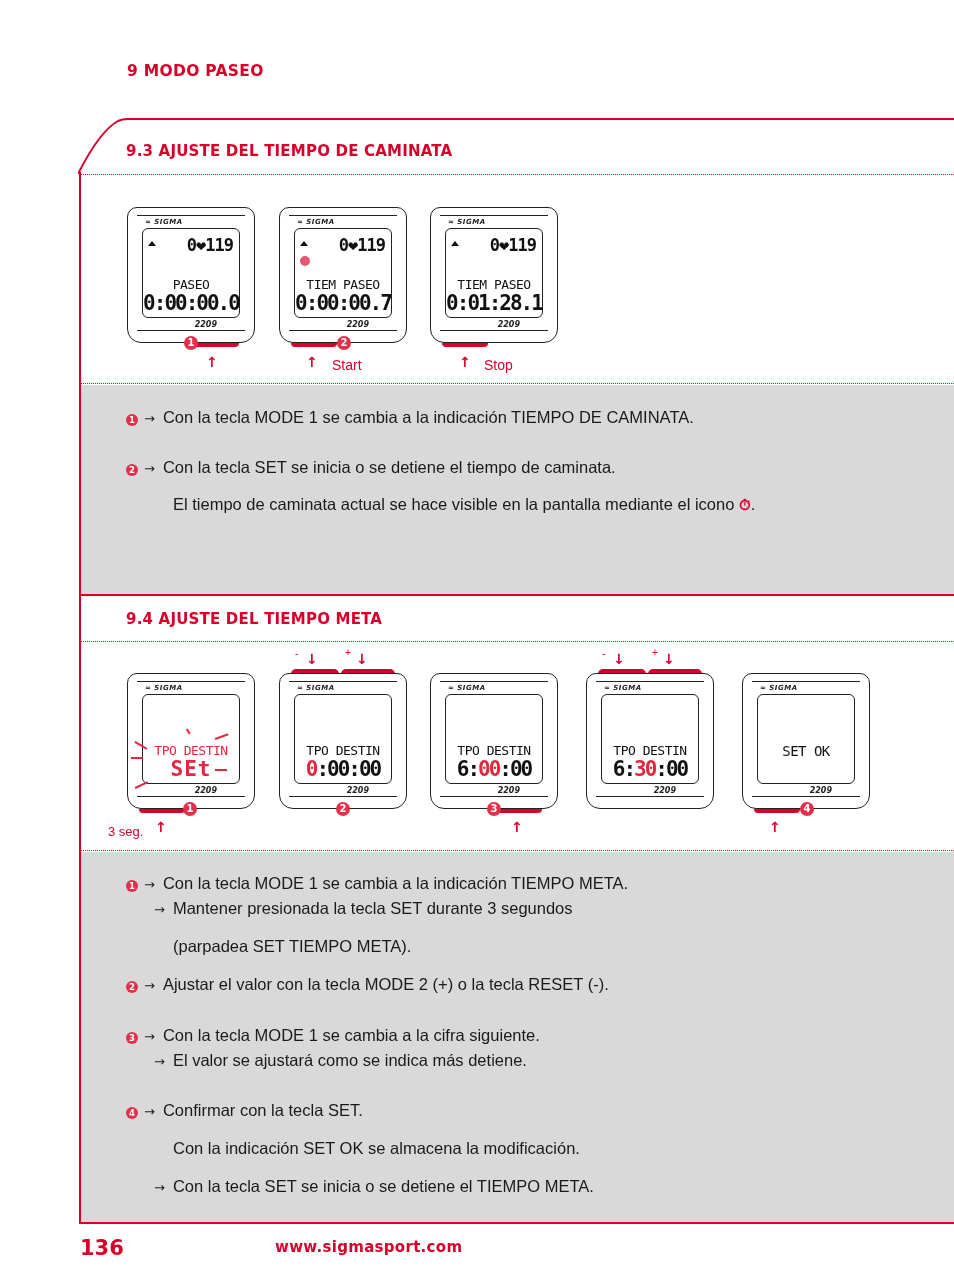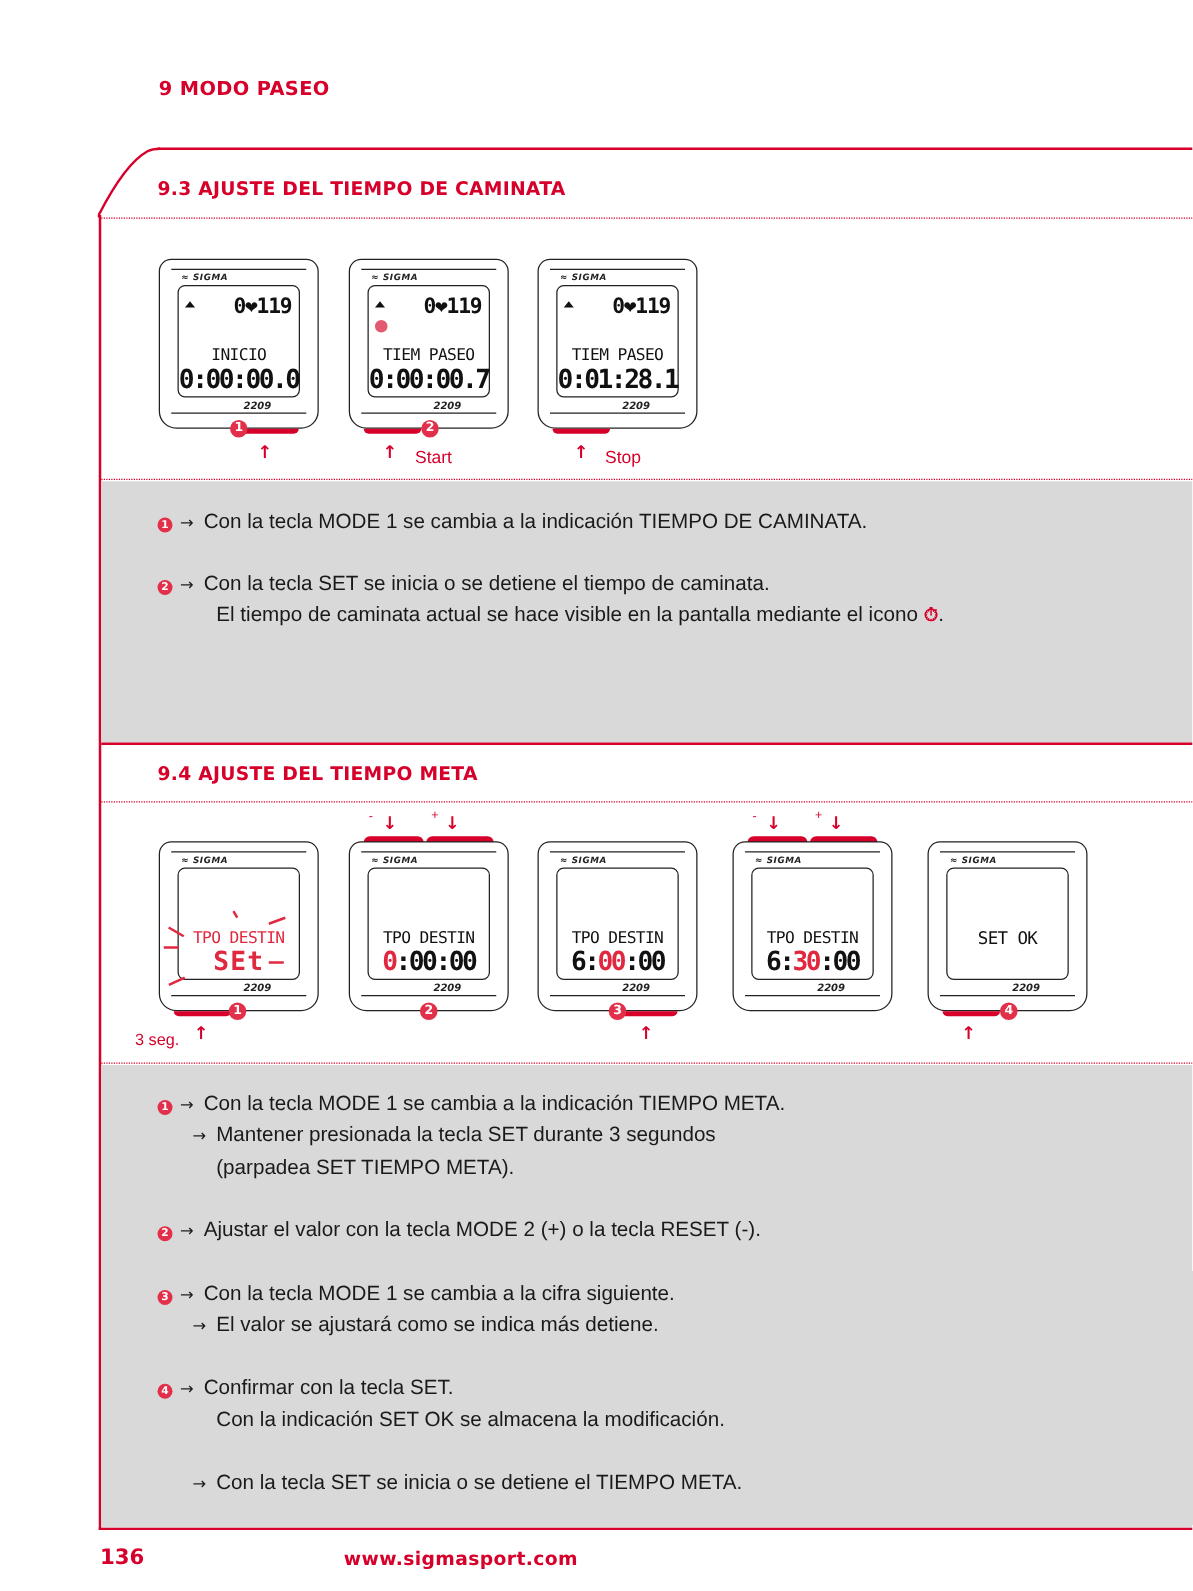--- a/index.html
+++ b/index.html
@@ -114,26 +114,26 @@
   }
   .pm-label { position: absolute; color: #d6002a; font-size: 10px; font-family: "Liberation Sans", sans-serif; }
 
   
   .instr {
     position: absolute; left: 126px; font-size: 16.5px; color: #1a1a1a; white-space: nowrap;
     font-family: "Liberation Sans", sans-serif;
   }
   .instr .arrow { color: #1a1a1a; margin: 0 8px 0 6px; font-family: "DejaVu Sans", sans-serif; font-size: 13px; }
   .instr.indent { left: 148px; }
-  .instr.indent2 { left: 173px; }
+  .instr.indent2 { left: 173px; margin-top: 12px; }
   .inline-sw { color: #d6002a; font-weight: bold; font-family: "DejaVu Sans", sans-serif; font-size: 15px; }
 
   .footer-page {
     position: absolute; left: 80px; top: 1236px; font-family: "DejaVu Sans", sans-serif;
-    font-weight: bold; font-size: 17px; color: #d6002a;
+    font-weight: bold; font-size: 21px; color: #d6002a;
   }
   .footer-url {
     position: absolute; left: 275px; top: 1238px; font-family: "DejaVu Sans", sans-serif;
     font-weight: bold; font-size: 15px; color: #d6002a; letter-spacing: 0.3px;
   }
   .ray { position: absolute; height: 1.5px; background: #e0283f; transform-origin: left center; }
 </style>
 </head>
 <body>
 
@@ -149,21 +149,21 @@
 <div class="section-heading" style="top:142px;">9.3 AJUSTE DEL TIEMPO DE CAMINATA</div>
 <div class="dotted" style="top:174px;"></div>
 
 <div class="device" style="left:127px; top:201px;">
   <div class="shell"></div>
   <div class="topline"></div>
   <div class="brand">SIGMA</div>
   <div class="screen">
     <div class="lcd-mountain"></div>
     <div class="lcd-row1">0❤119</div>
-    <div class="lcd-label" style="top:48px;">INICIO</div>
+    <div class="lcd-label" style="top:48px;">PASEO</div>
     <div class="lcd-big" style="top:62px;">0:00:00.0</div>
   </div>
   <div class="model">2209</div>
   <div class="bottomline"></div>
   <div class="btn-bottom" style="left:66px;"></div>
   <div class="step" style="left:57px;"><span class="step-badge">1</span></div>
 </div>
 <div class="press-arrow" style="left:206px; top:355px;">↑</div>
 
 <div class="device" style="left:279px; top:201px;">

